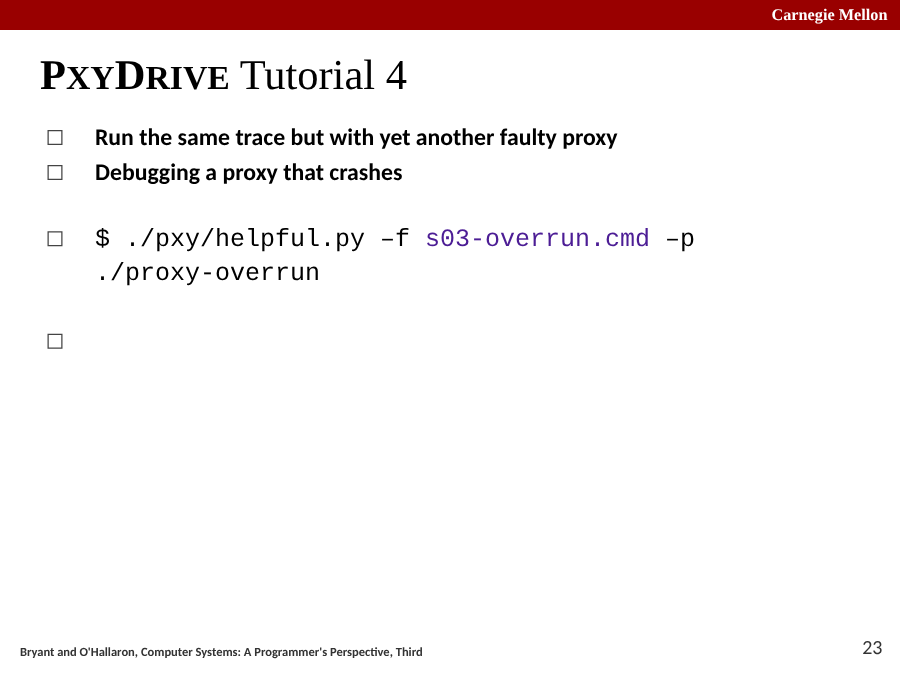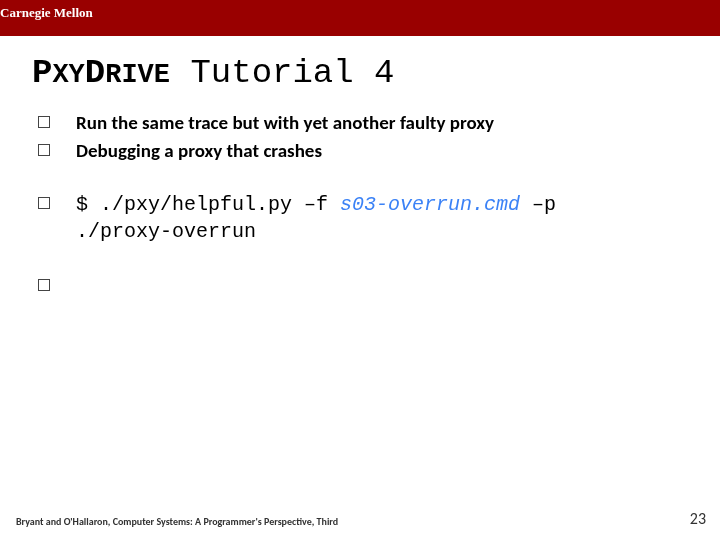--- a/index.html
+++ b/index.html
@@ -6,33 +6,34 @@
   body {
     width: 720px;
     height: 540px;
     background: #ffffff;
     font-family: Calibri, "Segoe UI", Arial, sans-serif;
     position: relative;
     overflow: hidden;
   }
   .header-bar {
     width: 100%;
-    height: 36px;
+    height: 24px;
     background: #990000;
+    text-align: right;
     padding: 2px 10px 0 0;
   }
   .header-bar span {
     color: #ffffff;
     font-weight: bold;
     font-size: 13px;
     font-family: Georgia, "Times New Roman", serif;
   }
   .title {
     margin: 18px 0 18px 32px;
-    font-family: Liberation Mono, monospace;
+    font-family: Liberation Serif, serif;
   }
   .title .pxy-caps { font-size: 34px; font-weight: bold; }
   .title .pxy-small { font-size: 27px; font-weight: bold; }
   .title .rest { font-size: 34px; font-weight: normal; }
   .content {
     margin-left: 38px;
     margin-right: 30px;
   }
   .item {
     display: flex;
@@ -54,21 +55,21 @@
     line-height: 1.35;
   }
   .cmd {
     font-size: 20px;
     font-family: Consolas, "Courier New", monospace;
     font-weight: normal;
     line-height: 1.35;
     max-width: 560px;
   }
   .cmd .prompt { color: #000; }
-  .cmd .red { color: #3b82f6; font-style: italic; }
+  .cmd .red { color: #4c1d95; }
   .footer-left {
     position: absolute;
     bottom: 12px;
     left: 16px;
     font-size: 10px;
     font-weight: bold;
     color: #333;
   }
   .footer-right {
     position: absolute;

